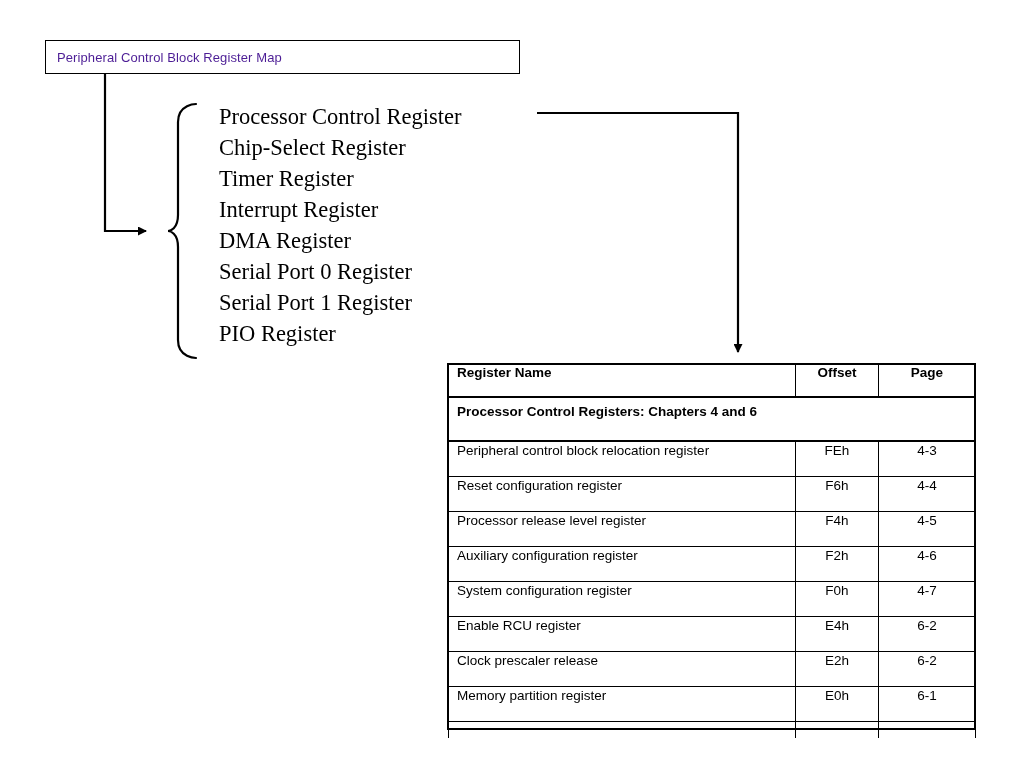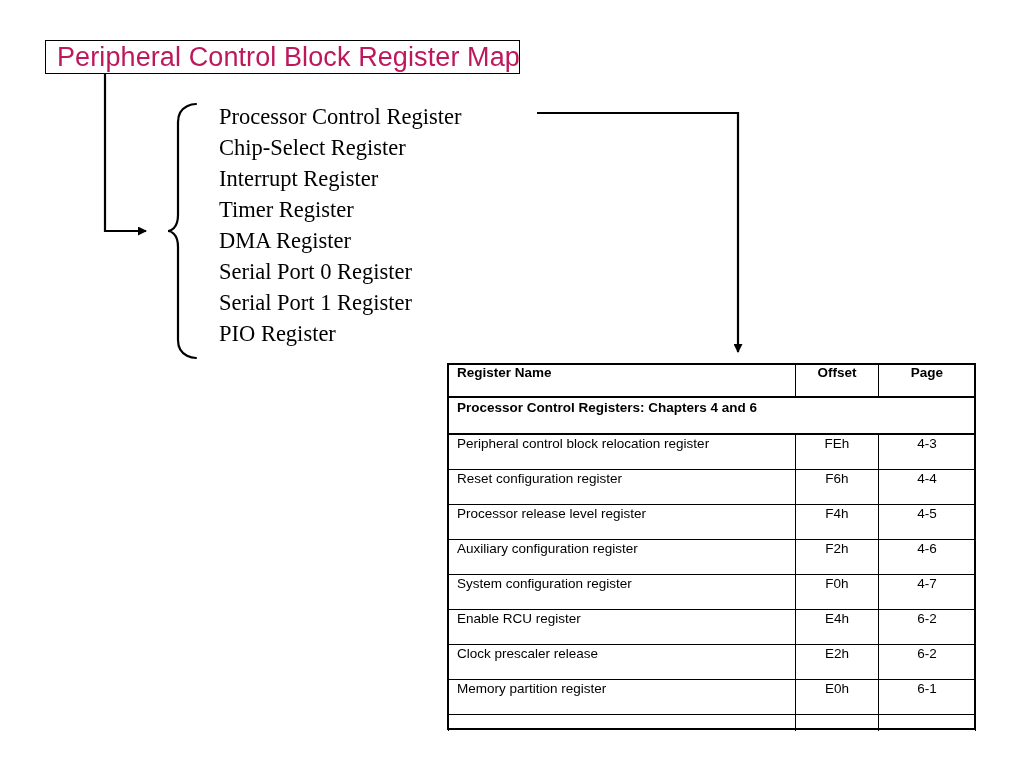--- a/index.html
+++ b/index.html
@@ -25,24 +25,24 @@
     height: 34px;
     border: 1px solid #000000;
     box-sizing: border-box;
     background: #ffffff;
     display: flex;
     align-items: center;
     padding-left: 11px;
   }
   #title-box .title-text {
     font-family: "Liberation Sans", sans-serif;
-    font-size: 27px;
+    font-size: 13px;
     line-height: 1;
     letter-spacing: 0.1px;
-    color: #be185d;
+    color: #4c1d95;
     white-space: nowrap;
   }
 
   
   #connectors {
     position: absolute;
     left: 0;
     top: 0;
     width: 1024px;
     height: 768px;
@@ -96,21 +96,21 @@
     height: 30px;
     border-bottom-width: 2px;
   }
   #register-table thead th.center,
   #register-table td.center {
     text-align: center;
     padding-left: 0;
   }
   #register-table tr.section-row td {
     font-weight: bold;
-    height: 37px;
+    height: 44px;
     border-bottom-width: 2px;
   }
   #register-table tr.partial-row td {
     height: 13px;
     border-bottom: none;
   }
   
   #table-frame {
     position: absolute;
     left: 447px;
@@ -148,22 +148,22 @@
            C170,231 178,233 178,247
            L178,340
            C178,358 196,358 196,358" fill="none" stroke="#000000" stroke-width="2.2" stroke-linecap="round"></path>
 
   <path d="M537,113 L738,113 L738,352" fill="none" stroke="#000000" stroke-width="2.2" marker-end="url(#arrow-down)"></path>
 </svg>
 
 <div id="register-list">
   <div class="reg-item">Processor Control Register</div>
   <div class="reg-item">Chip-Select Register</div>
+  <div class="reg-item">Timer Register</div>
   <div class="reg-item">Interrupt Register</div>
-  <div class="reg-item">Timer Register</div>
   <div class="reg-item">DMA Register</div>
   <div class="reg-item">Serial Port 0 Register</div>
   <div class="reg-item">Serial Port 1 Register</div>
   <div class="reg-item">PIO Register</div>
 </div>
 
 <table id="register-table">
   <colgroup>
     <col class="c-name">
       <col class="c-offset">

